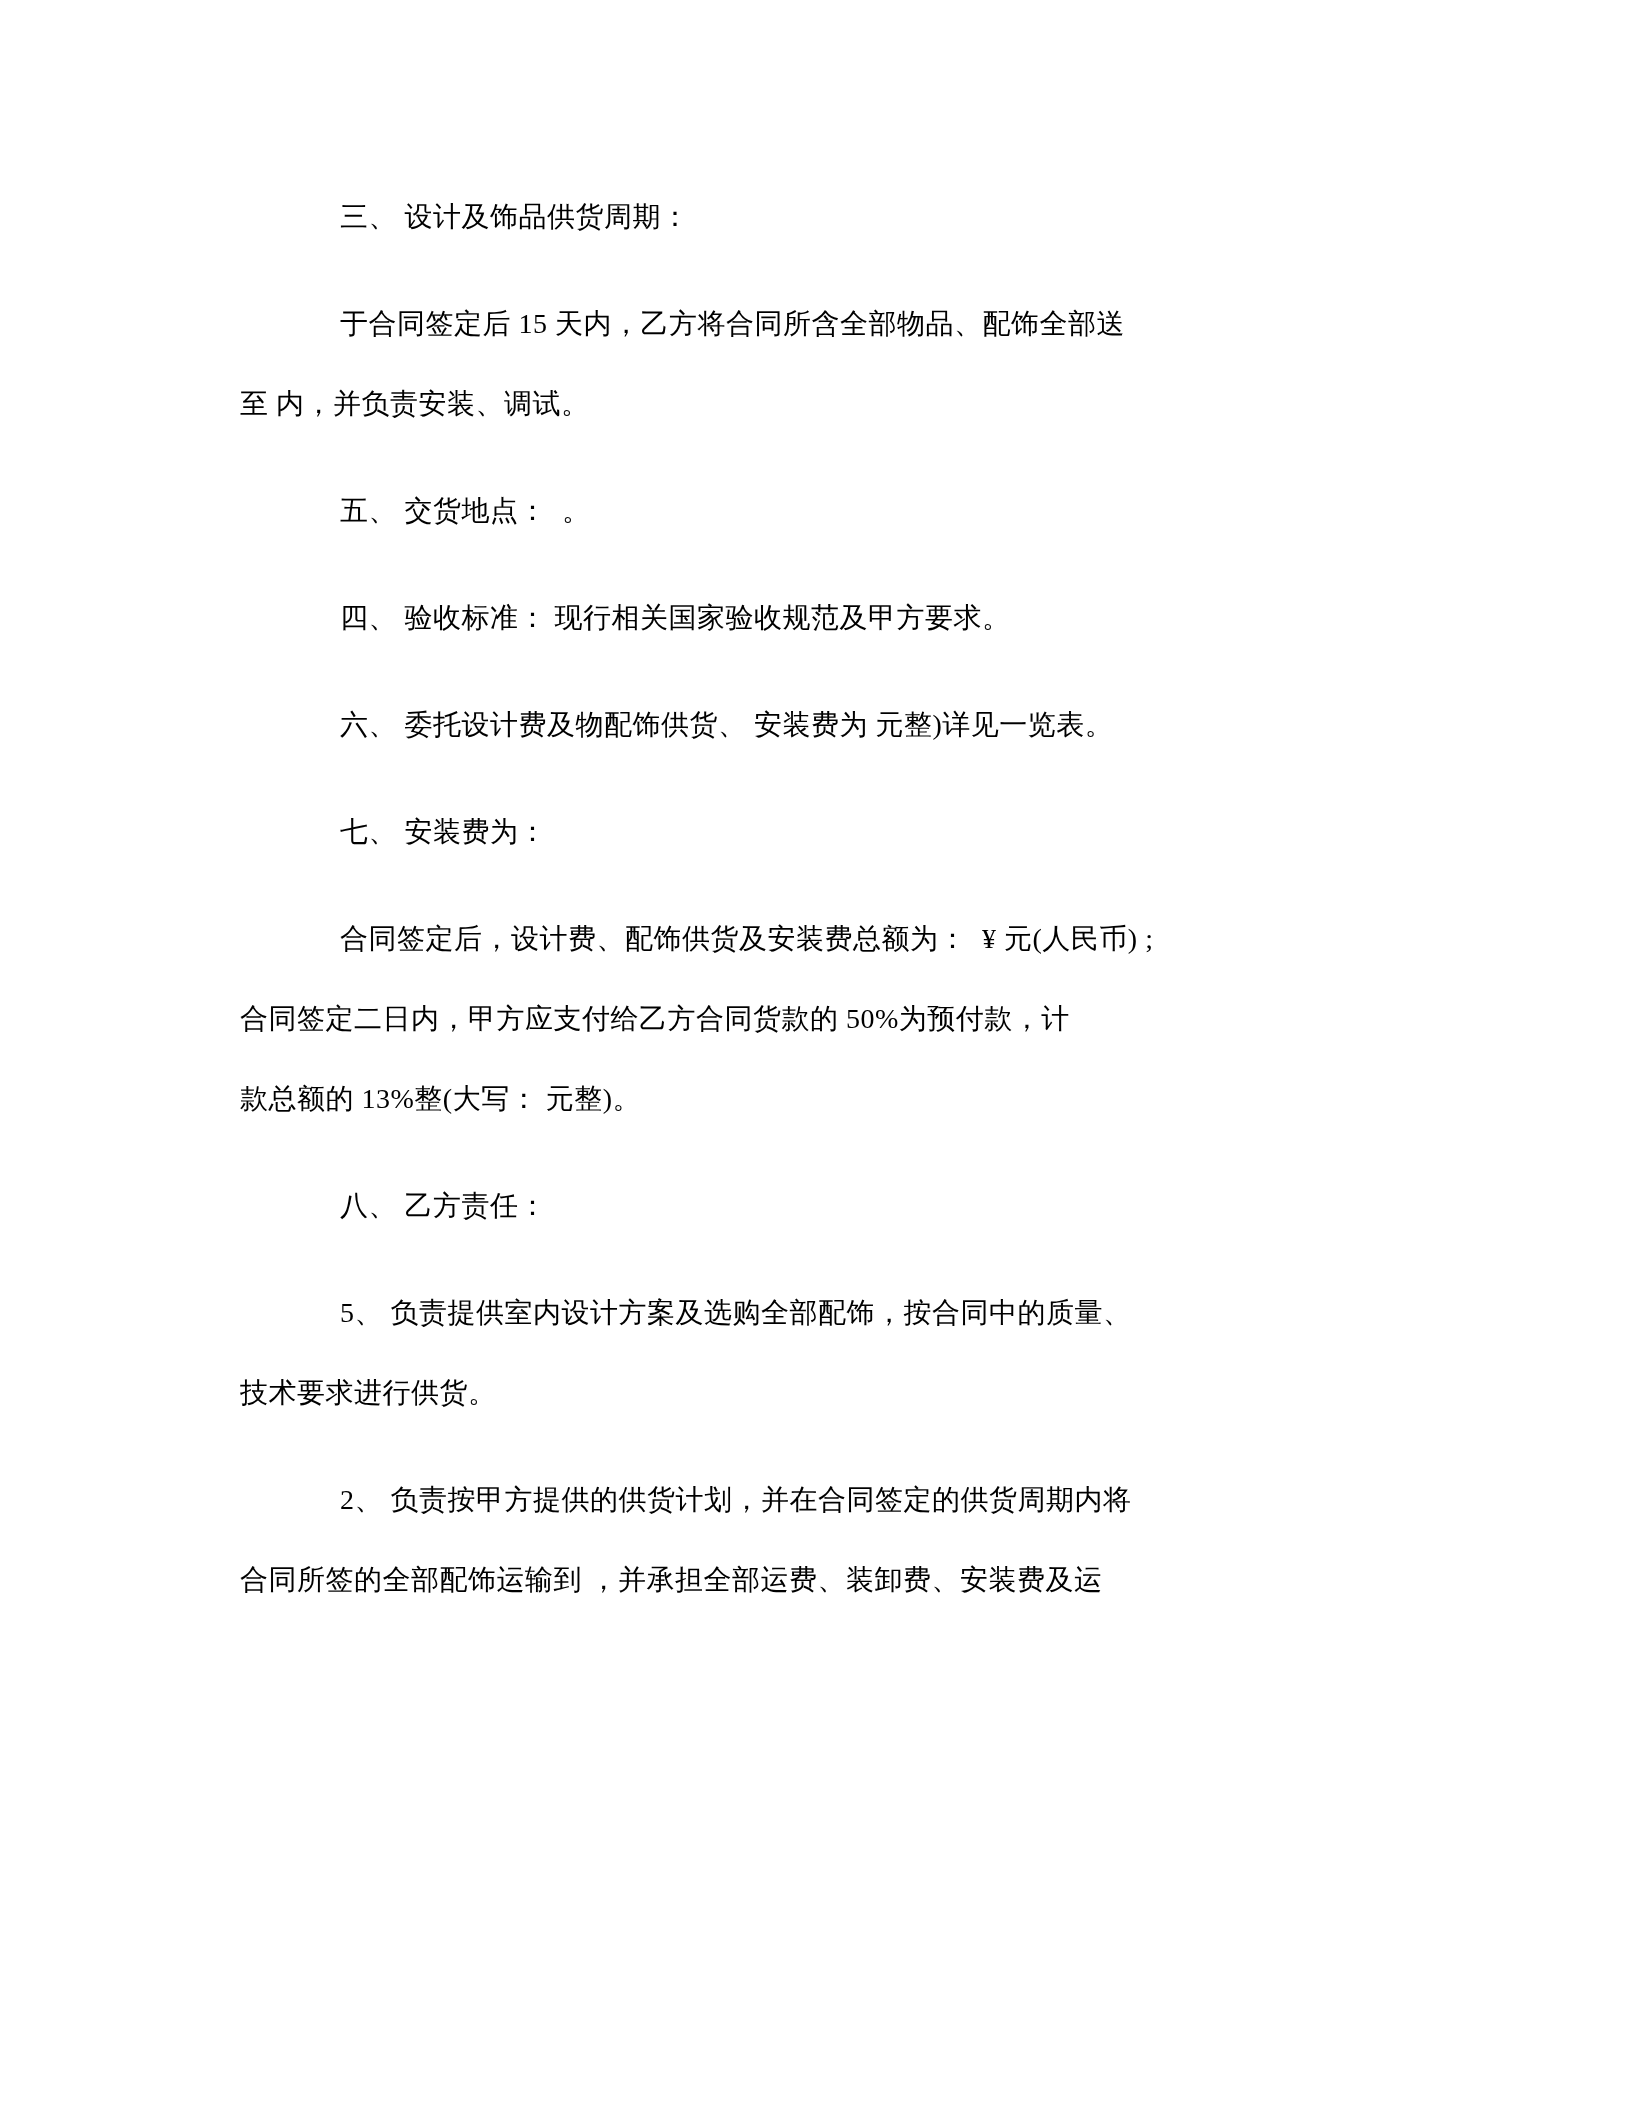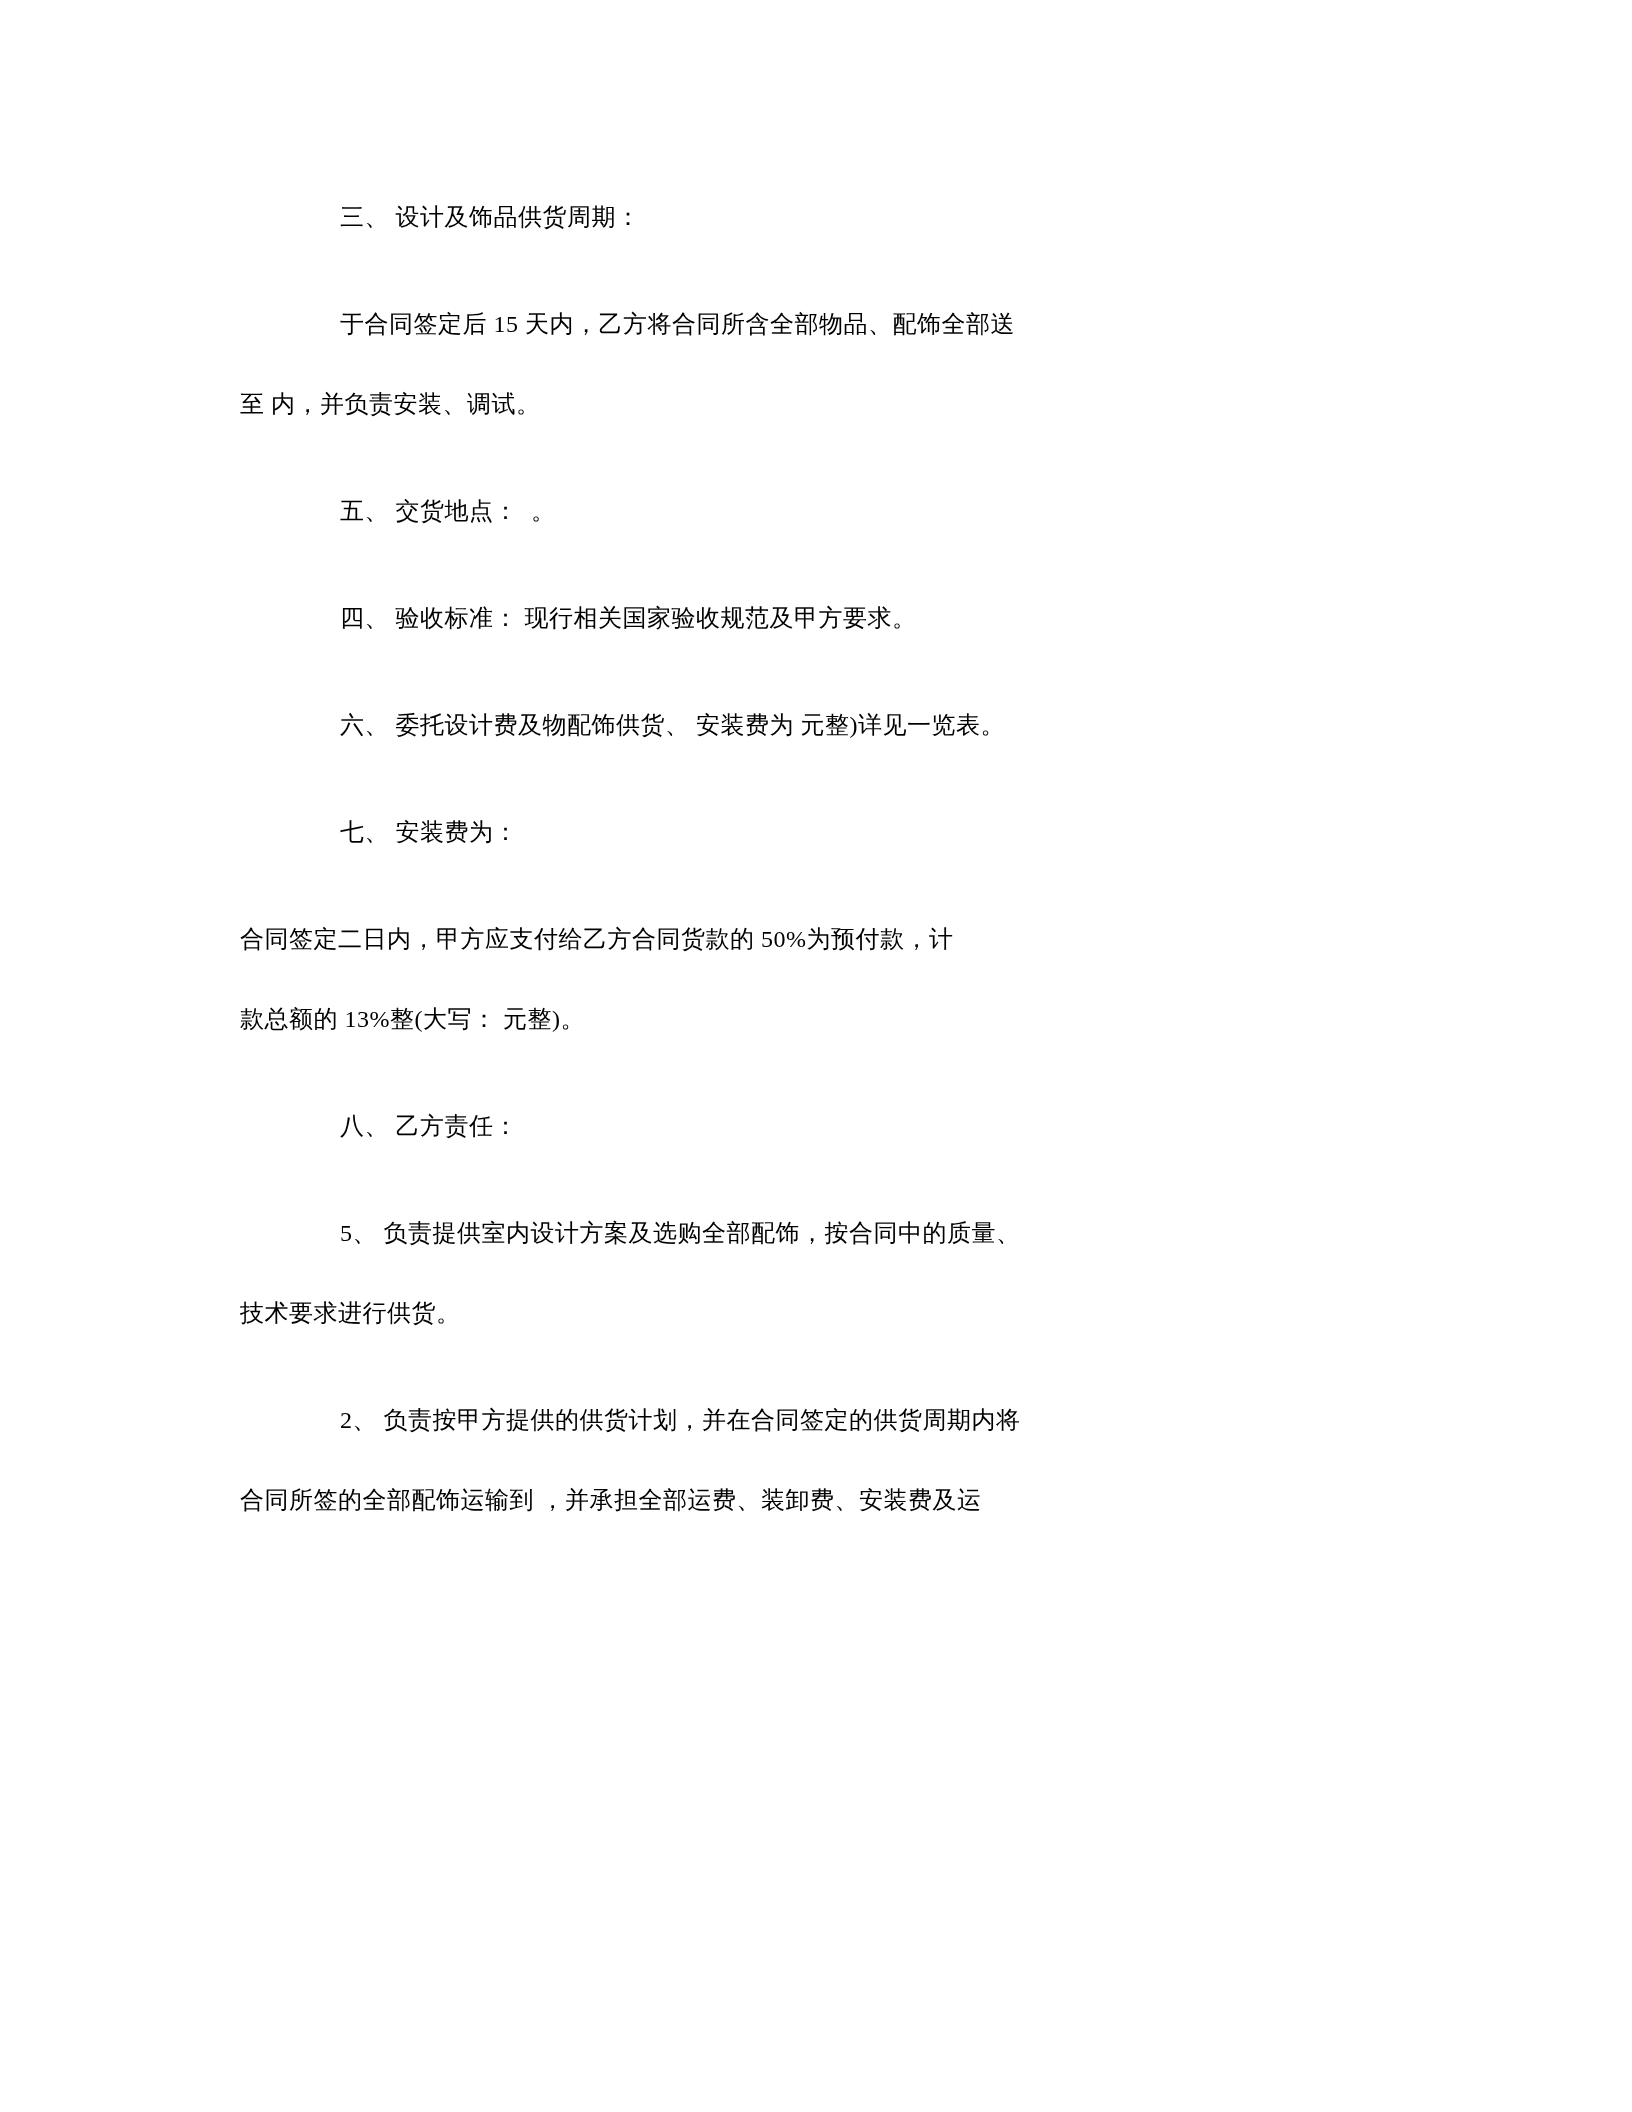--- a/index.html
+++ b/index.html
@@ -21,21 +21,21 @@
     position: absolute;
     top: 177px;
     left: 240px;
     width: 1260px;
   }
   .para {
     margin: 0 0 27px 0;
   }
   .line {
     white-space: pre;       
-    font-size: 24px;
+    font-size: 28px;
     line-height: 80px;
     height: 80px;
     letter-spacing: 0.5px;
   }
   .para .line.first {
     padding-left: 100px;    
   }
 </style>
 </head>
 <body>
@@ -55,20 +55,21 @@
       <div class="para">
         <div class="line first">四、 验收标准： 现行相关国家验收规范及甲方要求。</div>
       </div>
       <div class="para">
         <div class="line first">六、 委托设计费及物配饰供货、 安装费为 元整)详见一览表。</div>
       </div>
       <div class="para">
         <div class="line first">七、 安装费为：</div>
       </div>
       <div class="para">
+        <div class="line first">合同签定后，设计费、配饰供货及安装费总额为：  ¥ 元(人民币) ;</div>
         <div class="line">合同签定二日内，甲方应支付给乙方合同货款的 50%为预付款，计</div>
         <div class="line">款总额的 13%整(大写： 元整)。</div>
       </div>
       <div class="para">
         <div class="line first">八、 乙方责任：</div>
       </div>
       <div class="para">
         <div class="line first">5、 负责提供室内设计方案及选购全部配饰，按合同中的质量、</div>
         <div class="line">技术要求进行供货。</div>
       </div>

